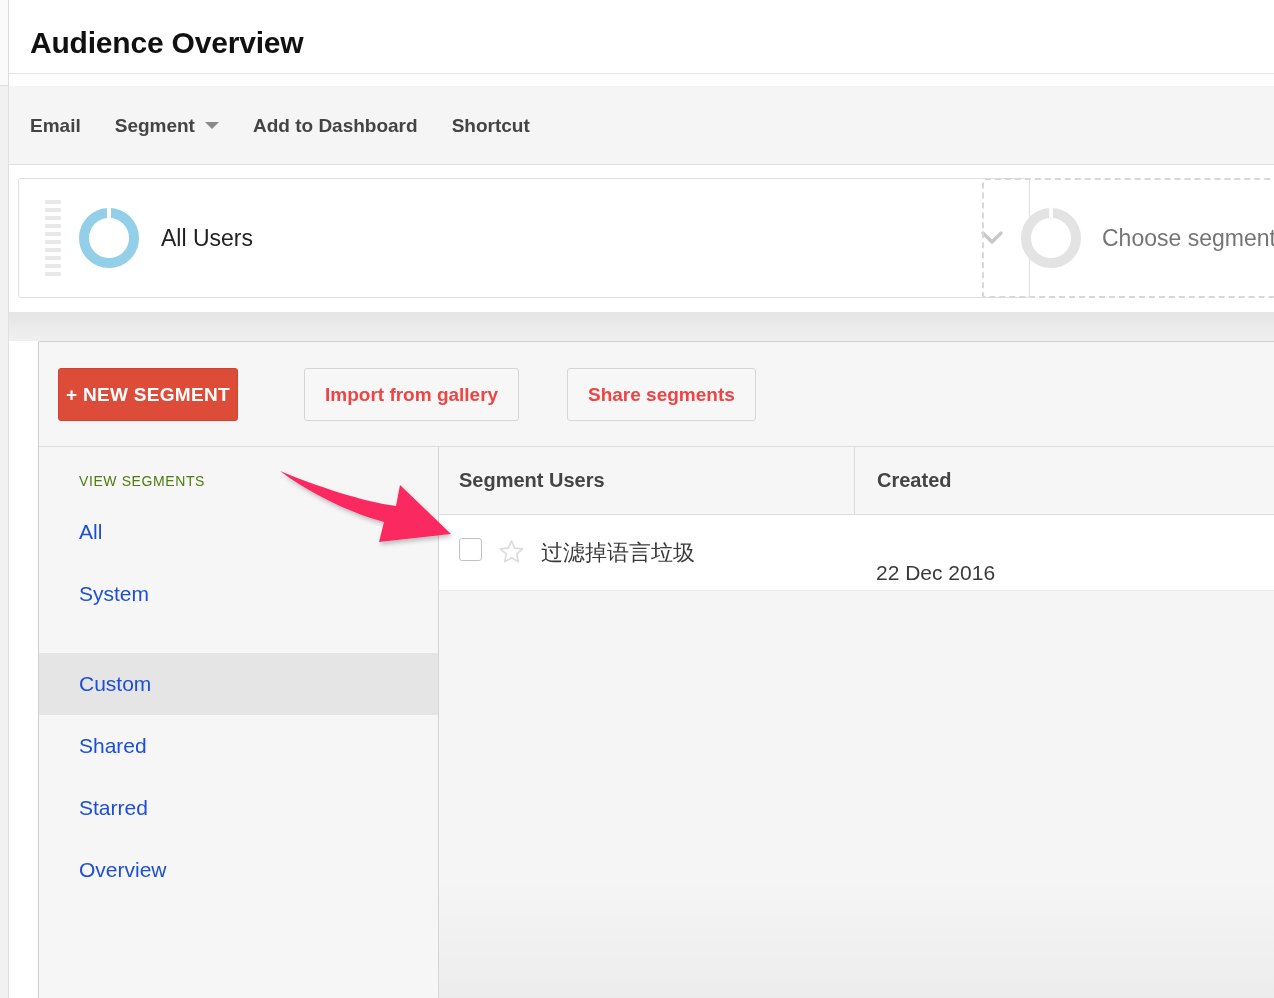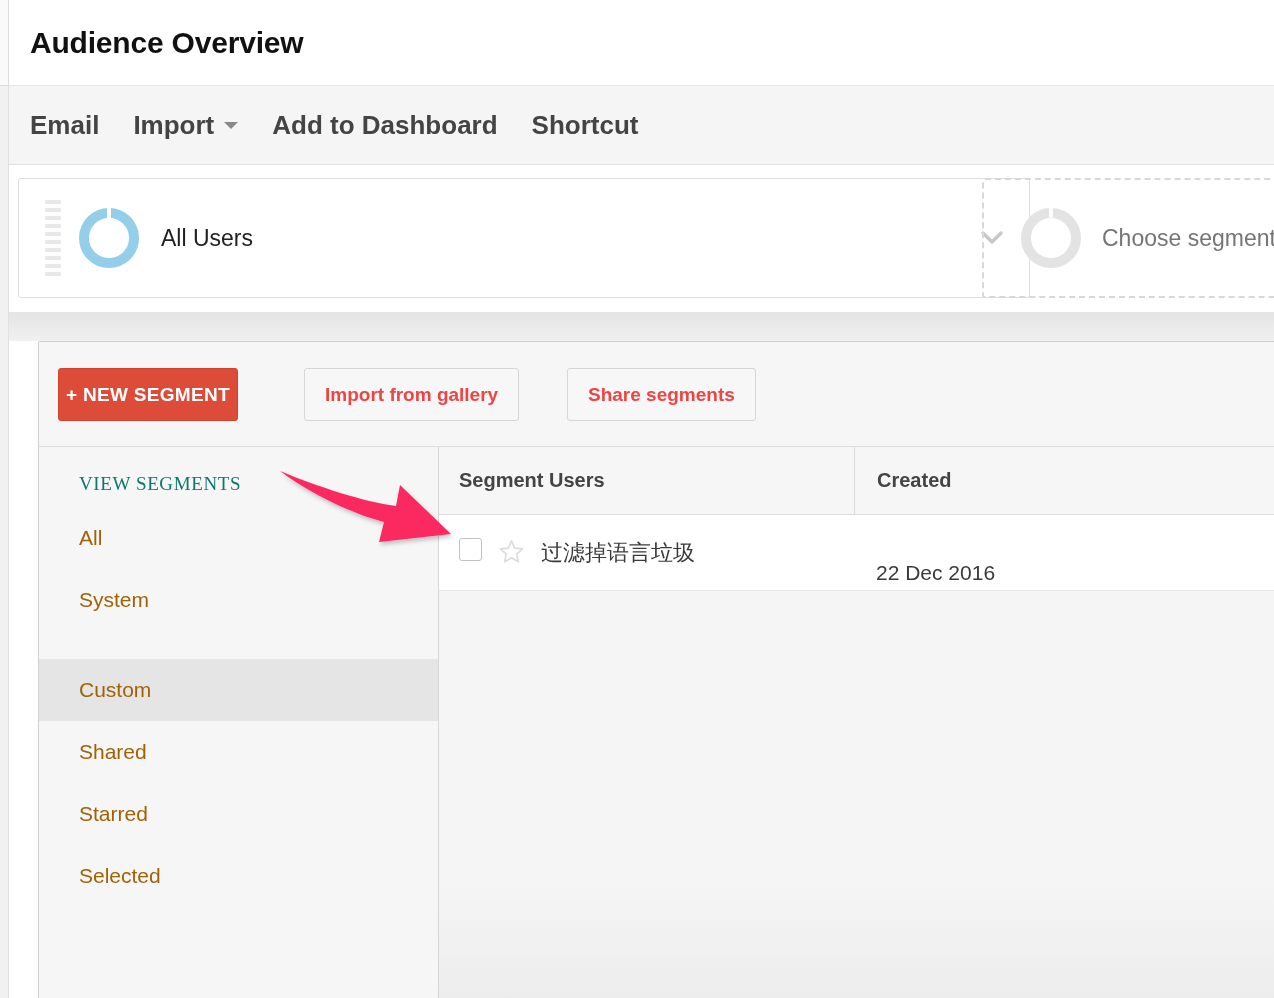--- a/index.html
+++ b/index.html
@@ -24,39 +24,39 @@
   }
   .left-rail-lower {
     position: absolute; left: 0; top: 86px;
     width: 9px; height: 912px;
     background: #f1f1f1;
     border-right: 1px solid #e0e0e0;
   }
 
   
   .title-bar {
-    position: absolute; left: 9px; top: 0; width: 1265px; height: 86px;
+    position: absolute; left: 9px; top: 0; width: 1265px; height: 74px;
     background: #ffffff;
     border-bottom: 1px solid #e5e5e5;
   }
   .page-title {
     position: absolute; left: 21px; top: 26px;
     font-size: 30px; font-weight: bold; color: #111111;
     letter-spacing: -0.2px;
   }
 
   
   .action-bar {
     position: absolute; left: 9px; top: 86px; width: 1265px; height: 79px;
     background: #f5f5f5;
     border-bottom: 1px solid #e0e0e0;
   }
   .action-items { position: absolute; left: 21px; top: 0; height: 79px; display: flex; align-items: center; }
   .action-item {
-    font-size: 26px; color: #444444; font-weight: bold;
+    font-size: 19px; color: #444444; font-weight: bold;
     margin-right: 34px; cursor: pointer; white-space: nowrap;
     display: flex; align-items: center;
   }
   .caret-down {
     display: inline-block; margin-left: 10px;
     width: 0; height: 0;
     border-left: 7px solid transparent;
     border-right: 7px solid transparent;
     border-top: 7px solid #8a8a8a;
   }
@@ -148,25 +148,25 @@
   
   .panel-body { position: relative; height: 551px; display: flex; }
 
   .seg-sidebar {
     width: 400px; background: #f6f6f6;
     border-right: 1px solid #d6d6d6;
     padding-top: 14px;
   }
   .sidebar-head {
     padding: 12px 0 12px 40px;
-    font-size: 19px; color: #0f766e; letter-spacing: 0.6px; font-family: Liberation Serif, serif;
+    font-size: 14px; color: #4d7c0f; letter-spacing: 0.6px;
   }
   .sidebar-item {
     padding: 19px 0 19px 40px;
-    font-size: 21px; color: #a16207; cursor: pointer;
+    font-size: 21px; color: #1d4ed8; cursor: pointer;
   }
   .sidebar-item.active { background: #e5e5e5; margin-top: 28px; }
 
   .table-area { flex: 1; background: #f5f5f5; position: relative; }
   .table-head {
     display: flex; height: 68px; align-items: center;
     background: #f6f6f6; border-bottom: 1px solid #dcdcdc;
   }
   .th {
     font-size: 20px; font-weight: bold; color: #444444;
@@ -212,21 +212,21 @@
   <div class="title-bar">
     <div class="page-title">Audience Overview</div>
   </div>
 
   <div class="action-bar">
     <div class="action-items">
       <div class="action-item">
         <span>Email</span>
       </div>
       <div class="action-item">
-        <span>Import</span>
+        <span>Segment</span>
         <span class="caret-down"></span>
       </div>
       <div class="action-item">
         <span>Add to Dashboard</span>
       </div>
       <div class="action-item">
         <span>Shortcut</span>
       </div>
     </div>
   </div>
@@ -285,21 +285,21 @@
         <div class="sidebar-item active">
           <span>Custom</span>
         </div>
         <div class="sidebar-item">
           <span>Shared</span>
         </div>
         <div class="sidebar-item">
           <span>Starred</span>
         </div>
         <div class="sidebar-item">
-          <span>Selected</span>
+          <span>Overview</span>
         </div>
       </div>
 
       <div class="table-area">
 
         <div class="table-head">
           <div class="th th-name">Segment Users</div>
           <div class="th th-created">Created</div>
         </div>
 

